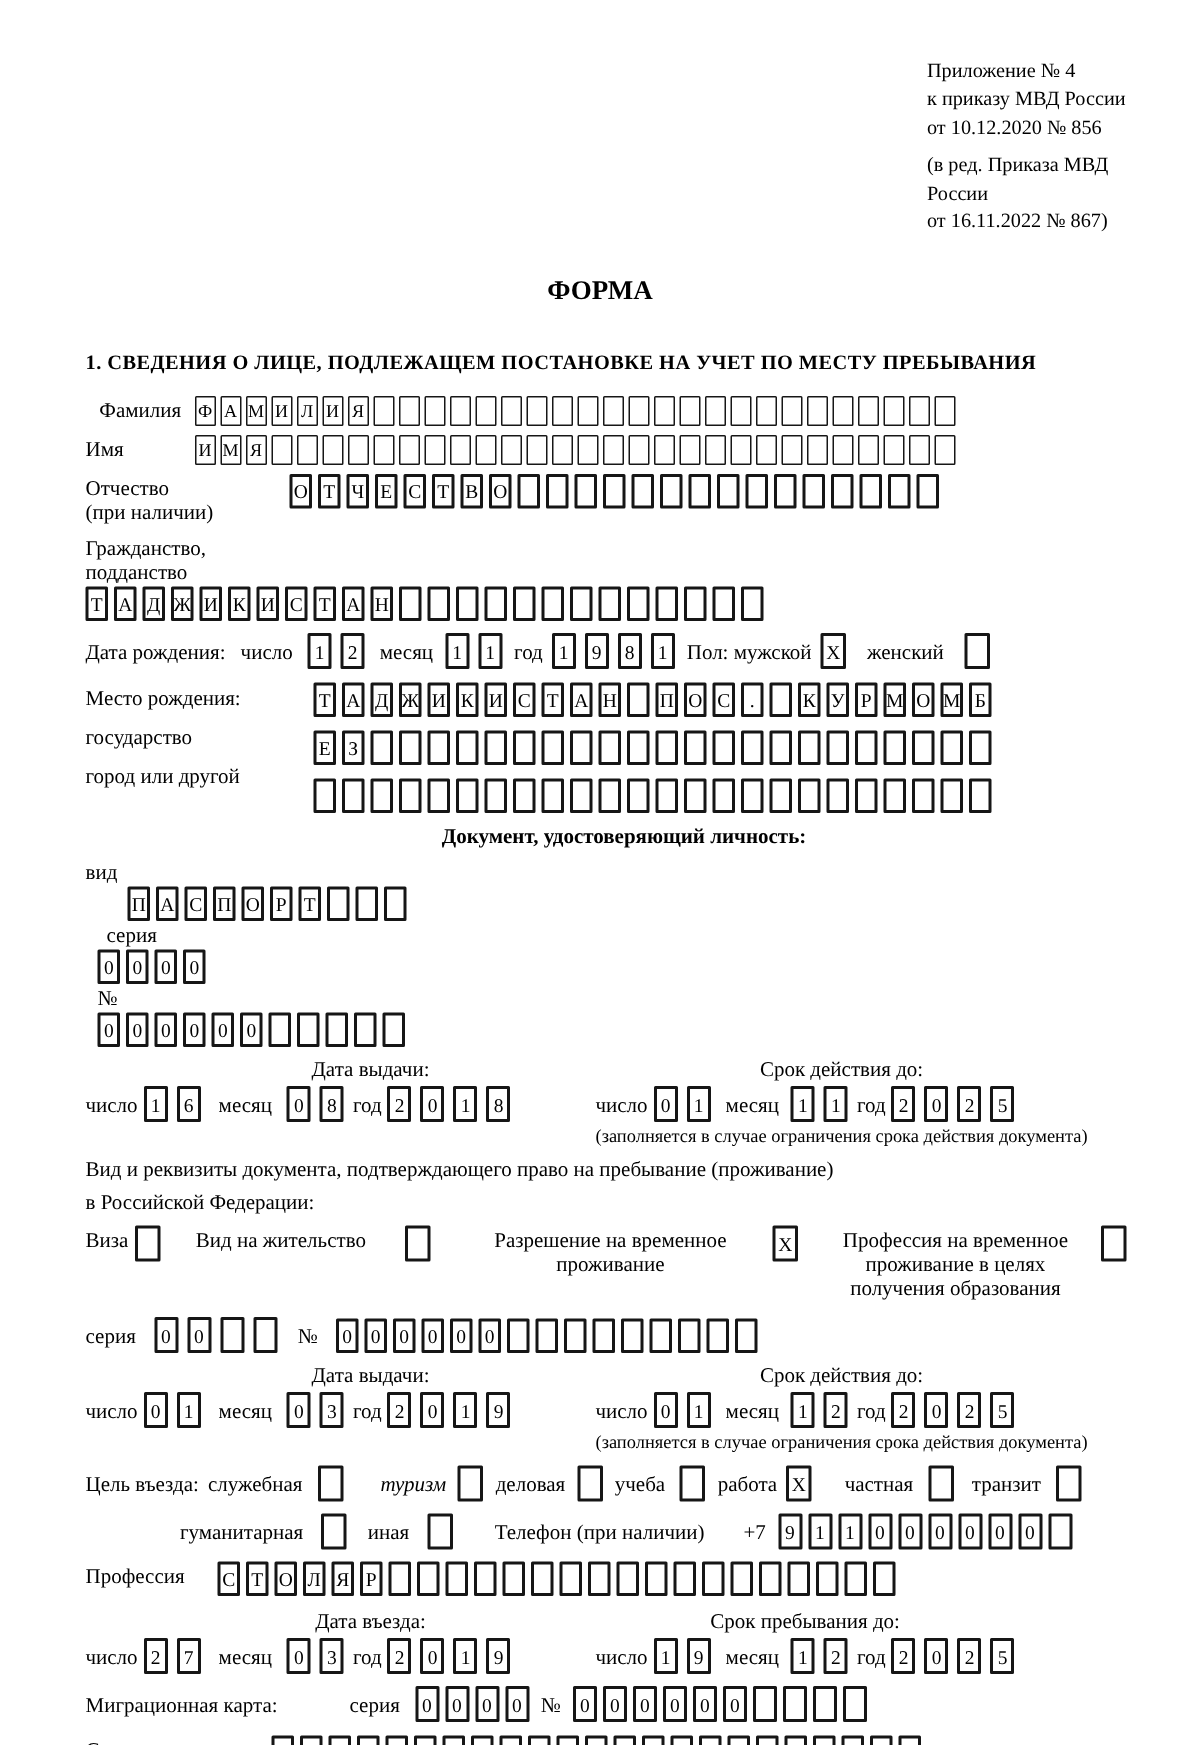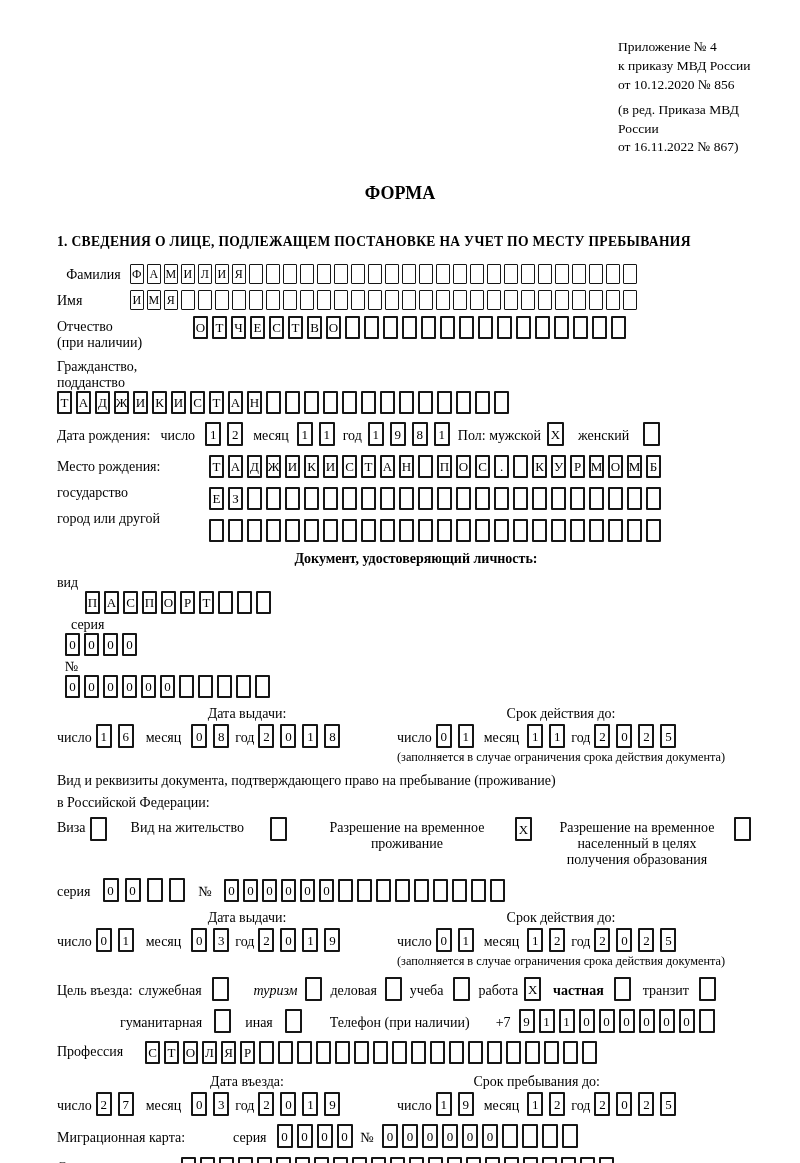--- a/index.html
+++ b/index.html
@@ -426,21 +426,21 @@
           <span class="cell"></span>
         </span>
     </div>
     <div class="opt" style="margin-left:20px;">
       <span class="optlabel center" style="width:200px;">Разрешение на временное проживание</span>
       <span class="cells chk" style="margin-left:8px;">
           <span class="cell">X</span>
         </span>
     </div>
     <div class="opt" style="margin-left:16px;">
-      <span class="optlabel center" style="width:178px;">Разрешение на временное населенный в целях получения образования</span>
+      <span class="optlabel center" style="width:178px;">Профессия на временное проживание в целях получения образования</span>
       <span class="cells chk" style="margin-left:8px;">
           <span class="cell"></span>
         </span>
     </div>
   </div>
 
   <div class="frow mt10" style="align-items:center;">
     <span class="sub">серия</span>
     <span class="cells date" style="margin-left:12px;">
         <span class="cell">0</span>
@@ -531,21 +531,21 @@
         <span class="cell"></span>
       </span>
     <span class="sub" style="margin-left:8px;">учеба</span>
     <span class="cells chk" style="margin-left:10px;">
         <span class="cell"></span>
       </span>
     <span class="sub" style="margin-left:8px;">работа</span>
     <span class="cells chk" style="margin-left:6px;">
         <span class="cell">X</span>
       </span>
-    <span class="sub" style="margin-left:12px;font-weight:bold;">частная</span>
+    <span class="sub" style="margin-left:22px;">частная</span>
     <span class="cells chk" style="margin-left:10px;">
         <span class="cell"></span>
       </span>
     <span class="sub" style="margin-left:12px;">транзит</span>
     <span class="cells chk" style="margin-left:10px;">
         <span class="cell"></span>
       </span>
   </div>
 
   <div class="frow mt8" style="align-items:center;">

